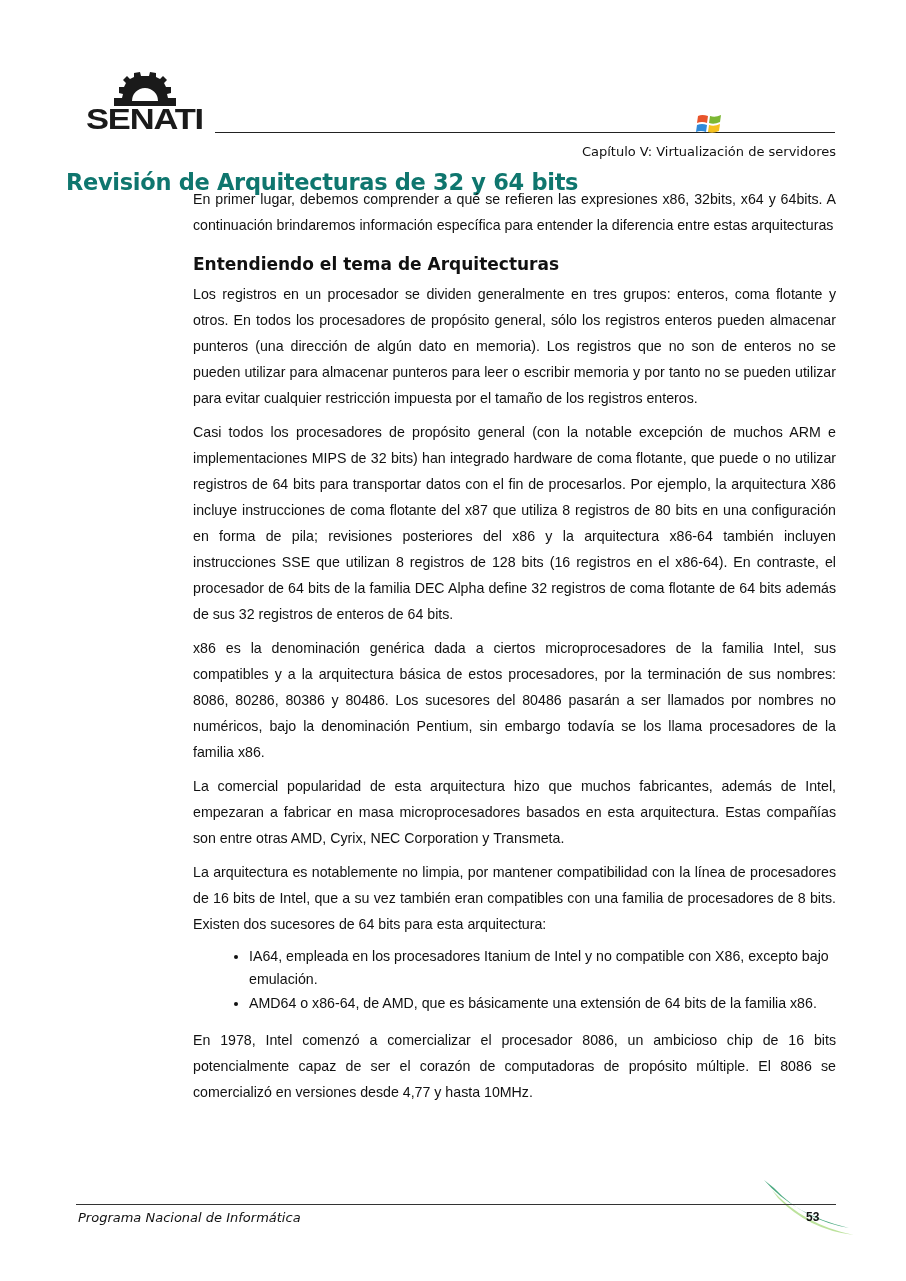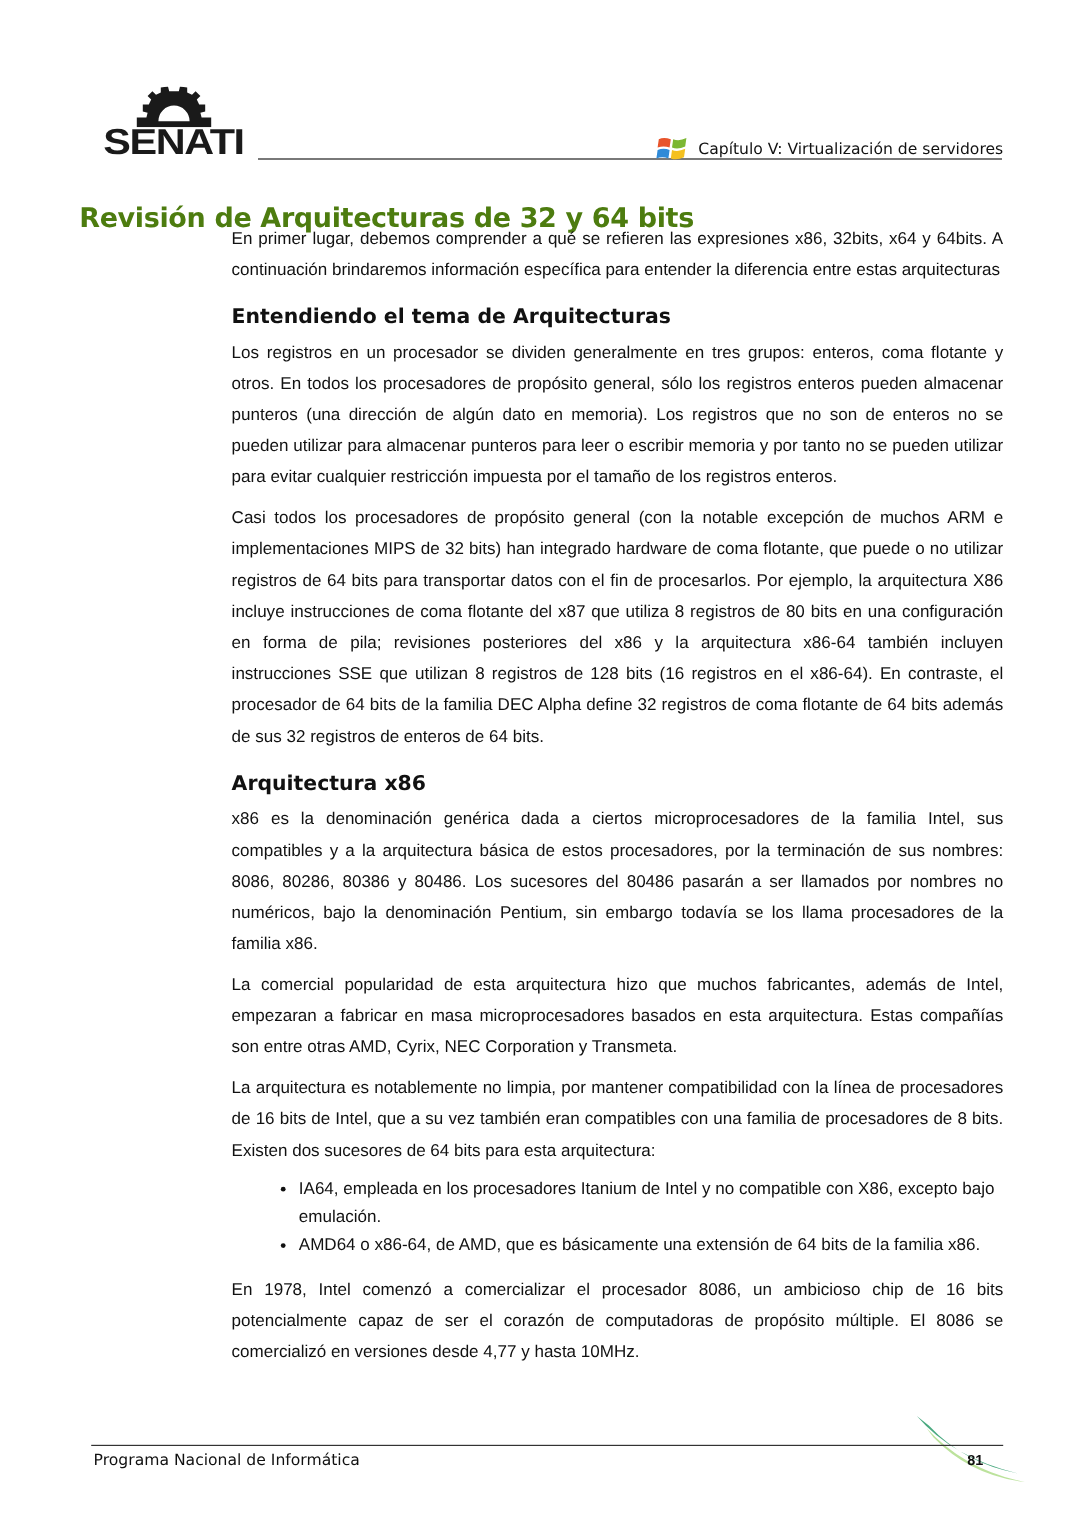--- a/index.html
+++ b/index.html
@@ -3,34 +3,34 @@
 <meta charset="utf-8">
 <style>
   html, body { margin: 0; padding: 0; background: #ffffff; }
   body { width: 906px; height: 1281px; position: relative; overflow: hidden; font-family: "Liberation Sans", sans-serif; color: #111; }
 
   .logo { position: absolute; left: 86px; top: 72px; width: 130px; height: 62px; }
   .logo-gear { position: absolute; left: 24px; top: 0; }
   .logo-text { position: absolute; left: 0; top: 30px; font-family: "Liberation Sans", sans-serif; font-weight: 900; font-size: 30px; letter-spacing: -1px; color: #1a1a1a; transform: scaleX(1.15); transform-origin: left top; }
 
   .header-line { position: absolute; left: 215px; top: 132px; width: 620px; height: 1px; background: #222; }
-  .chapter { position: absolute; right: 70px; top: 112px; display: flex; align-items: center; gap: 8px; }
+  .chapter { position: absolute; right: 70px; top: 112px; display: flex; align-items: center; gap: 8px; flex-direction: column; }
   .win-icon { width: 28px; height: 24px; }
   .chapter-title { font-family: "DejaVu Sans", sans-serif; font-size: 13px; color: #111; }
 
-  .page-title { position: absolute; left: 66px; top: 154px; font-family: "DejaVu Sans", sans-serif; font-weight: bold; font-size: 22.5px; color: #4d7c0f; letter-spacing: -0.3px; }
+  .page-title { position: absolute; left: 66px; top: 154px; font-family: "DejaVu Sans", sans-serif; font-weight: bold; font-size: 22.5px; color: #0f766e; letter-spacing: -0.3px; }
 
   .content { position: absolute; left: 193px; top: 186px; width: 643px; }
   .content p { margin: 0 0 8px 0; font-size: 14.2px; line-height: 26px; text-align: justify; }
   .content h2 { margin: 16px 0 7px 0; font-family: "DejaVu Sans", sans-serif; font-weight: bold; font-size: 17px; line-height: 20px; color: #111; }
   .content ul { margin: 4px 0 12px 0; padding-left: 56px; }
   .content li { font-size: 14.2px; line-height: 22.5px; margin-bottom: 2px; padding-left: 0; }
 
   .footer-line { position: absolute; left: 76px; top: 1204px; width: 760px; height: 1px; background: #333; }
-  .footer-text { position: absolute; left: 78px; top: 1210px; font-family: "DejaVu Sans", sans-serif; font-size: 13px; color: #111; }
+  .footer-text { position: absolute; left: 78px; top: 1210px; font-family: "DejaVu Sans", sans-serif; font-size: 13px; color: #111; font-style: italic; }
   .page-number { position: absolute; left: 806px; top: 1210px; font-size: 12px; font-weight: bold; color: #111; }
   .footer-swoosh { position: absolute; left: 764px; top: 1180px; }
 </style>
 </head>
 <body>
 
 <div class="logo">
   <svg class="logo-gear" width="70" height="34" viewBox="0 0 70 34">
     <path d="M35 4 L39 4 L40 0 L46 1 L46 5 L50 7 L53 4 L57 8 L54 11 L56 15 L61 15 L61 21 L57 22 L58 26 L66 26 L66 34 L4 34 L4 26 L12 26 L13 22 L9 21 L9 15 L14 15 L16 11 L13 8 L17 4 L20 7 L24 5 L24 1 L30 0 L31 4 Z M35 16 A13 13 0 0 0 22 29 L48 29 A13 13 0 0 0 35 16 Z" fill="#1a1a1a"></path>
   </svg>
@@ -51,30 +51,29 @@
 
 <h1 class="page-title">Revisión de Arquitecturas de 32 y 64 bits</h1>
 
 <div class="content">
   <p>En primer lugar, debemos comprender a qué se refieren las expresiones x86, 32bits, x64 y 64bits.  A continuación brindaremos información específica para entender la diferencia entre estas arquitecturas</p>
 
   <h2>Entendiendo el tema de Arquitecturas</h2>
   <p>Los registros en un procesador se dividen generalmente en tres grupos: enteros, coma flotante y otros. En todos los procesadores de propósito general, sólo los registros enteros pueden almacenar punteros (una dirección de algún dato en memoria). Los registros que no son de enteros no se pueden utilizar para almacenar punteros para leer o escribir memoria y por tanto no se pueden utilizar para evitar cualquier restricción impuesta por el tamaño de los registros enteros.</p>
   <p>Casi todos los procesadores de propósito general (con la notable excepción de muchos ARM e implementaciones MIPS de 32 bits) han integrado hardware de coma flotante, que puede o no utilizar registros de 64 bits para transportar datos con el fin de procesarlos. Por ejemplo, la arquitectura X86 incluye instrucciones de coma flotante del x87 que utiliza 8 registros de 80 bits en una configuración en forma de pila; revisiones posteriores del x86 y la arquitectura x86-64 también incluyen instrucciones SSE que utilizan 8 registros de 128 bits (16 registros en el x86-64). En contraste, el procesador de 64 bits de la familia DEC Alpha define 32 registros de coma flotante de 64 bits además de sus 32 registros de enteros de 64 bits.</p>
 
-  <h2>Arquitectura x86</h2>
   <p>x86 es la denominación genérica dada a ciertos microprocesadores de la familia Intel, sus compatibles y a la arquitectura básica de estos procesadores, por la terminación de sus nombres: 8086, 80286, 80386 y 80486. Los sucesores del 80486 pasarán a ser llamados por nombres no numéricos, bajo la denominación Pentium, sin embargo todavía se los llama procesadores de la familia x86.</p>
   <p>La comercial popularidad de esta arquitectura hizo que muchos fabricantes, además de Intel, empezaran a fabricar en masa microprocesadores basados en esta arquitectura. Estas compañías son entre otras AMD, Cyrix, NEC Corporation y Transmeta.</p>
   <p>La arquitectura es notablemente no limpia, por mantener compatibilidad con la línea de procesadores de 16 bits de Intel, que a su vez también eran compatibles con una familia de procesadores de 8 bits. Existen dos sucesores de 64 bits para esta arquitectura:</p>
   <ul>
     <li>IA64, empleada en los procesadores Itanium de Intel y no compatible con X86, excepto bajo emulación.</li>
     <li>AMD64 o x86-64, de AMD, que es básicamente una extensión de 64 bits de la familia x86.</li>
   </ul>
   <p>En 1978, Intel comenzó a comercializar el procesador 8086, un ambicioso chip de 16 bits potencialmente capaz de ser el corazón de computadoras de propósito múltiple. El 8086 se comercializó en versiones desde 4,77 y hasta 10MHz.</p>
 </div>
 
 <svg class="footer-swoosh" width="90" height="60" viewBox="0 0 90 60">
   <path d="M0 0 Q30 35 85 48 Q40 40 10 8 Z" fill="#2a9a6a" opacity="0.85"></path>
   <path d="M8 10 Q40 45 90 55 Q45 50 14 18 Z" fill="#8fcf5a" opacity="0.6"></path>
 </svg>
 <div class="footer-line"></div>
 <div class="footer-text">Programa Nacional de Informática</div>
-<div class="page-number">81</div>
+<div class="page-number">53</div>
 
 </body></html>

